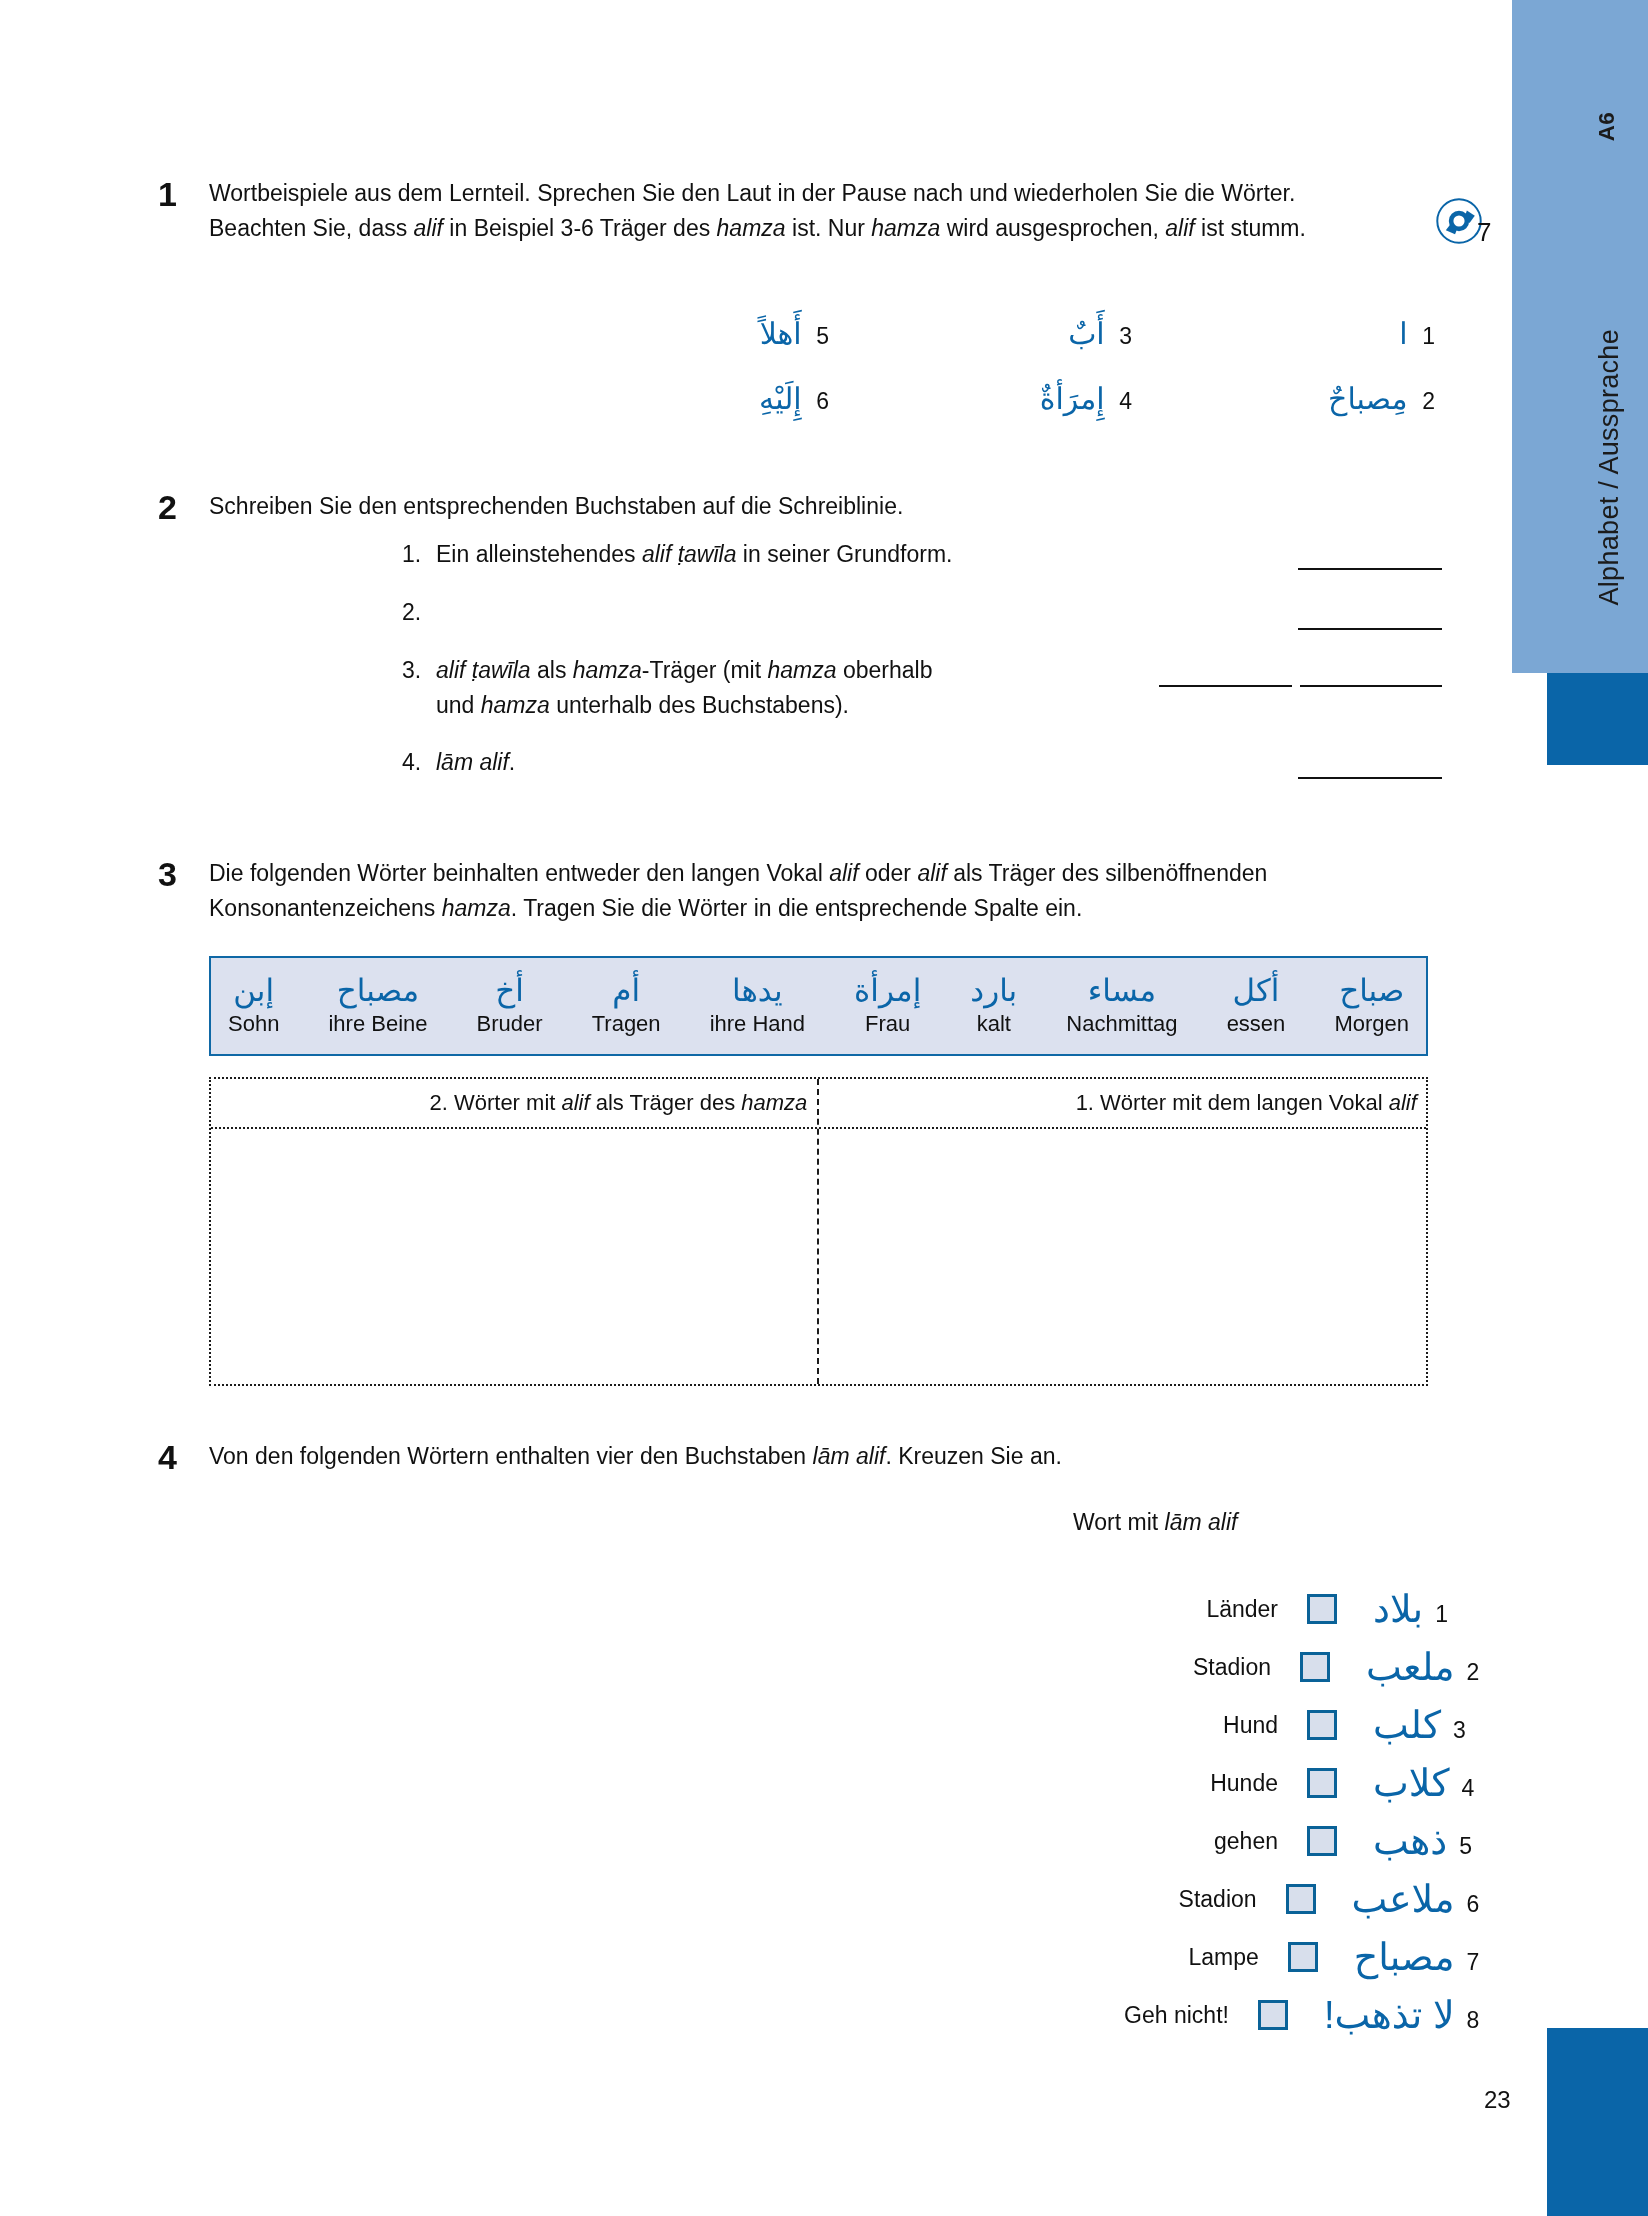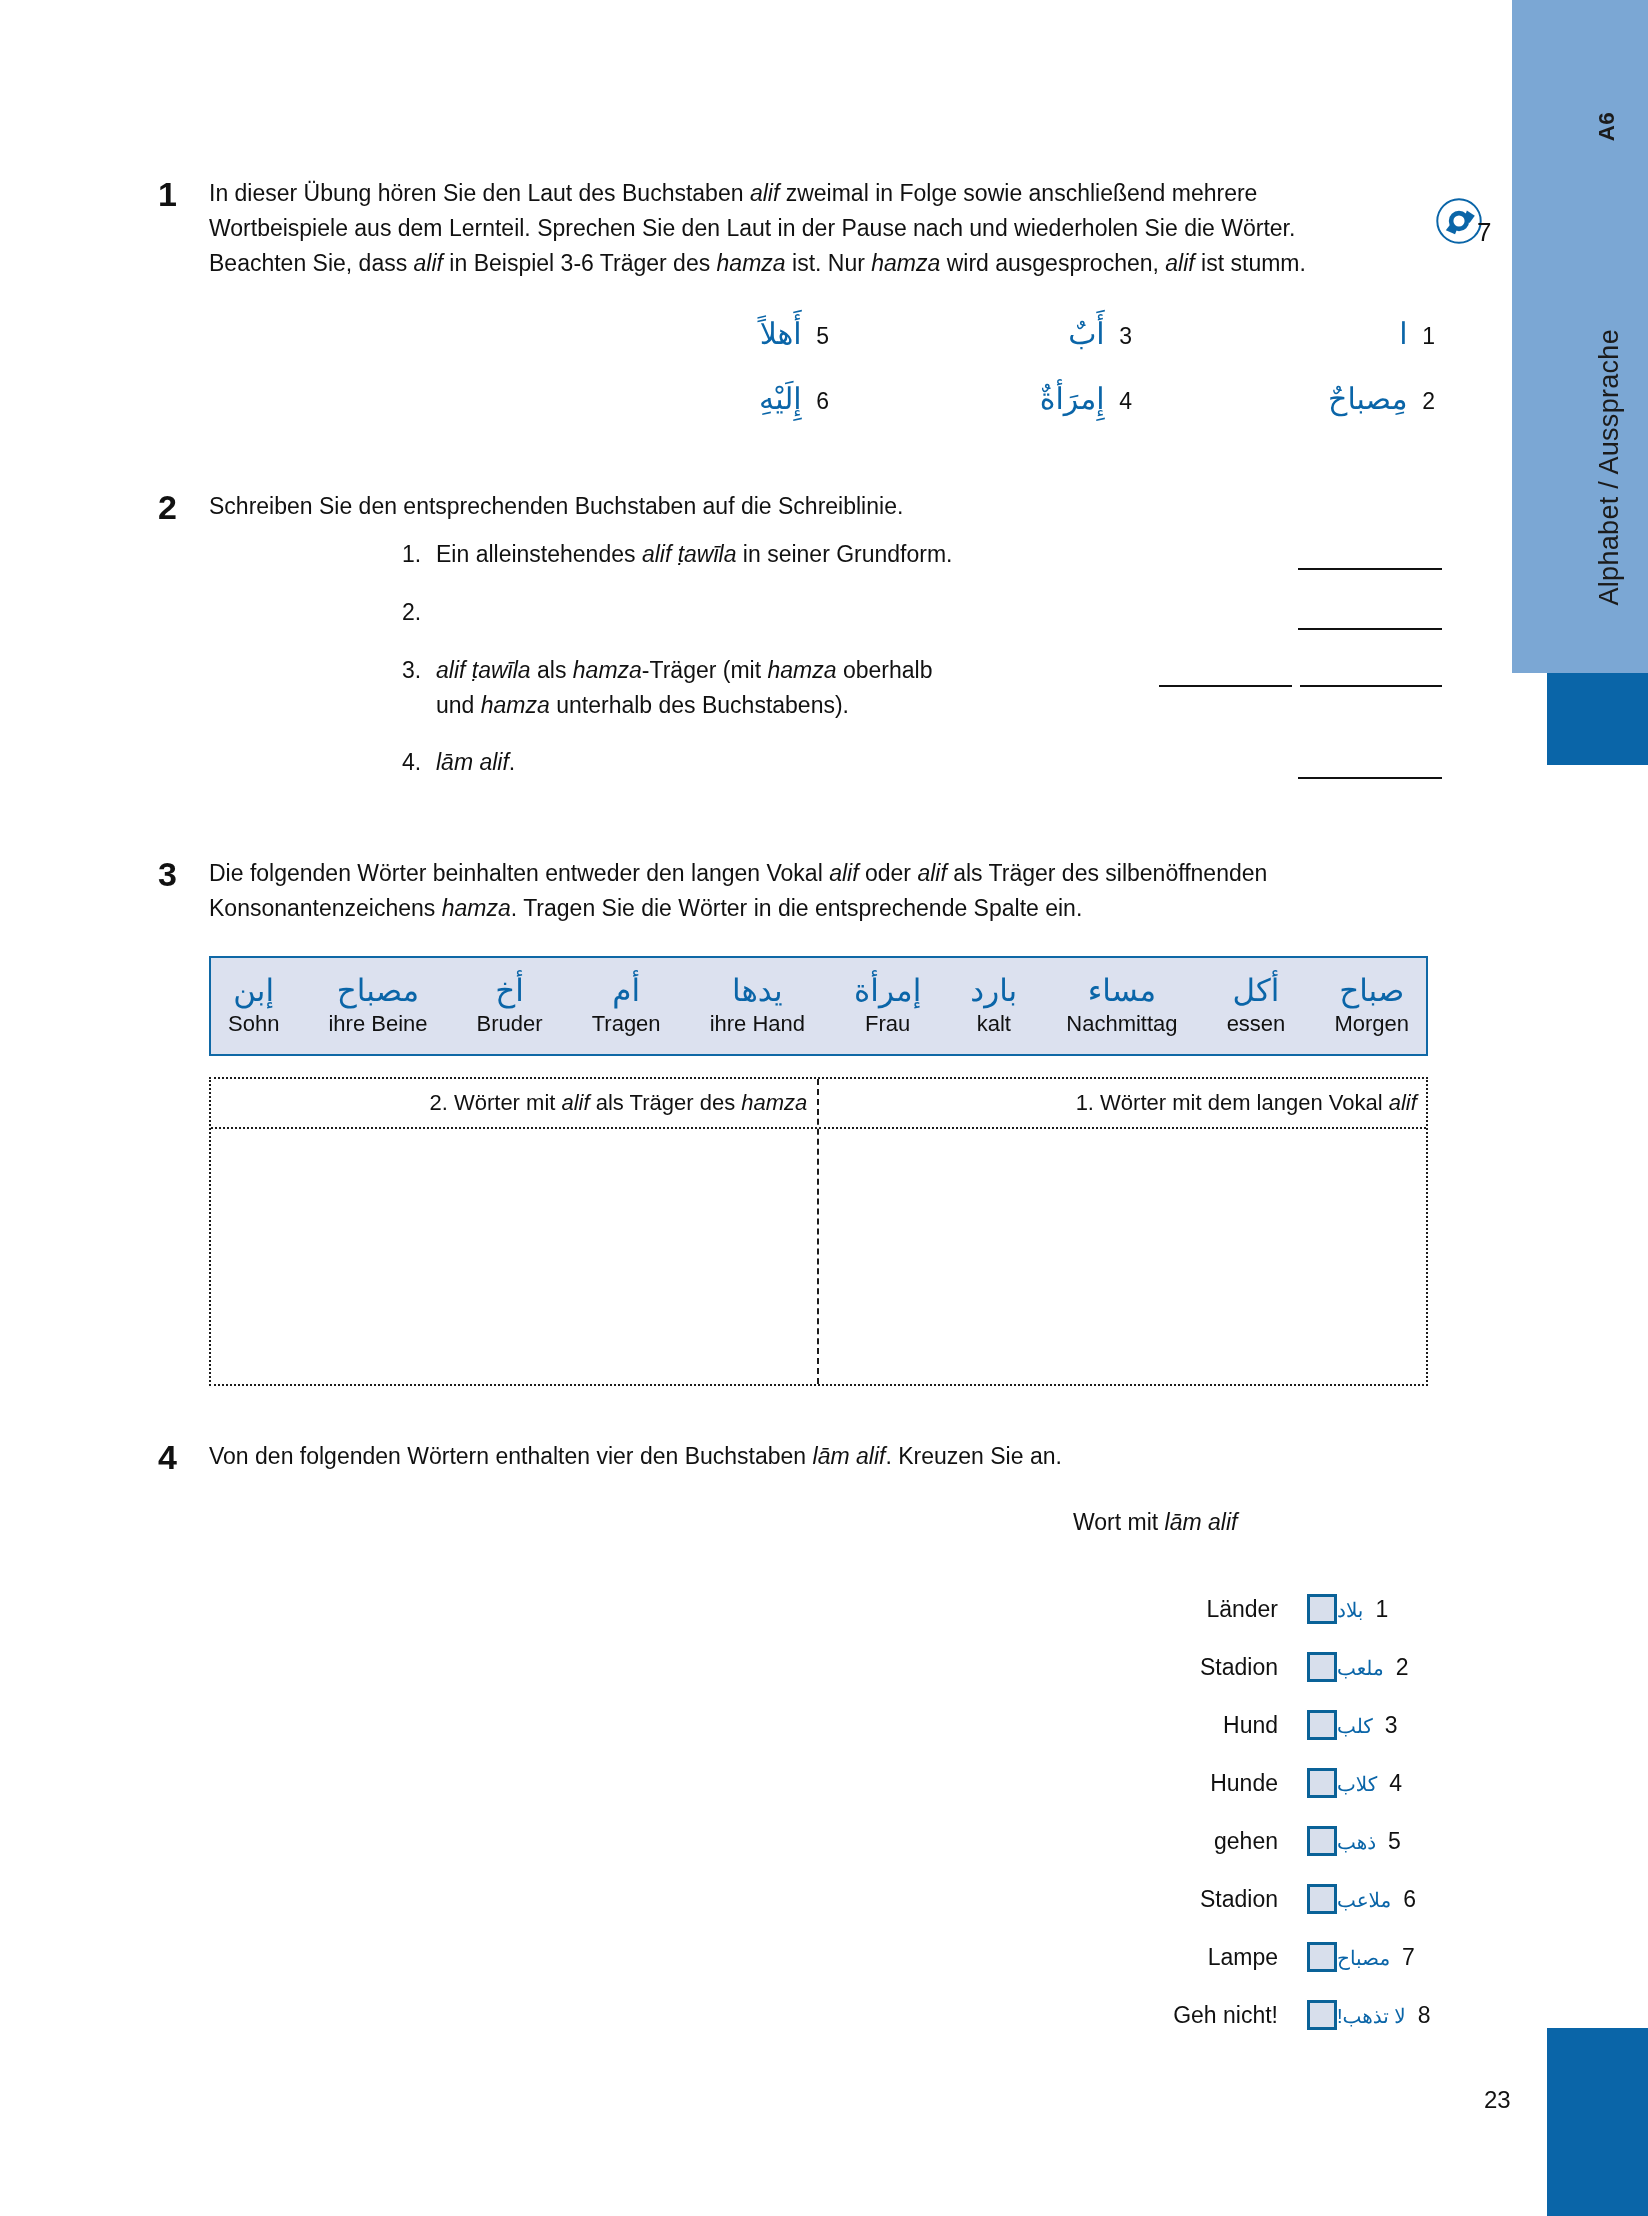--- a/index.html
+++ b/index.html
@@ -241,24 +241,25 @@
   .ex4-ar {
     flex: 0 0 145px;
     display: flex;
     align-items: baseline;
     justify-content: flex-end;
     direction: rtl;
     gap: 12px;
     padding-right: 2.6px;
   }
   .ex4-word {
-    font-size: 20px;
+    font-size: 38px;
     color: #0a65a8;
     direction: rtl;
     white-space: nowrap;
+    padding-left: 36px;
   }
   .ex4-idx { font-size: 23px; color: #111; direction: ltr; }
 
   
   .page-no {
     position: absolute;
     left: 1484px;
     top: 2086px;
     font-size: 24px;
     color: #111;
@@ -272,21 +273,20 @@
   <div class="side-tab">
     <div class="side-tab-code">A6</div>
     <div class="side-tab-label">Alphabet / Aussprache</div>
   </div>
   <div class="side-block"></div>
   <div class="side-strip-bottom"></div>
 
   <div class="ex" style="left:158px; top:176px; width:1251px;">
     <div class="ex-num" style="left:0; top:1.3px;">1</div>
     <div class="ex-body" style="margin-left:51px; width:1192px;">
-      <div>In dieser Übung hören Sie den Laut des Buchstaben <i>alif</i> zweimal in Folge sowie anschließend mehrere</div>
       <div>Wortbeispiele aus dem Lernteil. Sprechen Sie den Laut in der Pause nach und wiederholen Sie die Wörter.</div>
       <div>Beachten Sie, dass <i>alif</i> in Beispiel 3-6 Träger des <i>hamza</i> ist. Nur <i>hamza</i> wird ausgesprochen, <i>alif</i> ist stumm.</div>
     </div>
   </div>
 
   <svg class="cd-icon" viewBox="0 0 76 76">
     <circle cx="38" cy="38" r="33" fill="none" stroke="#0a65a8" stroke-width="3"></circle>
     <circle cx="38" cy="38" r="12" fill="none" stroke="#0a65a8" stroke-width="7"></circle>
     <circle cx="38" cy="38" r="4.5" fill="#ffffff"></circle>
     <path d="M50 22 L62 30 L54 41 L46 33 Z" fill="#0a65a8"></path>

